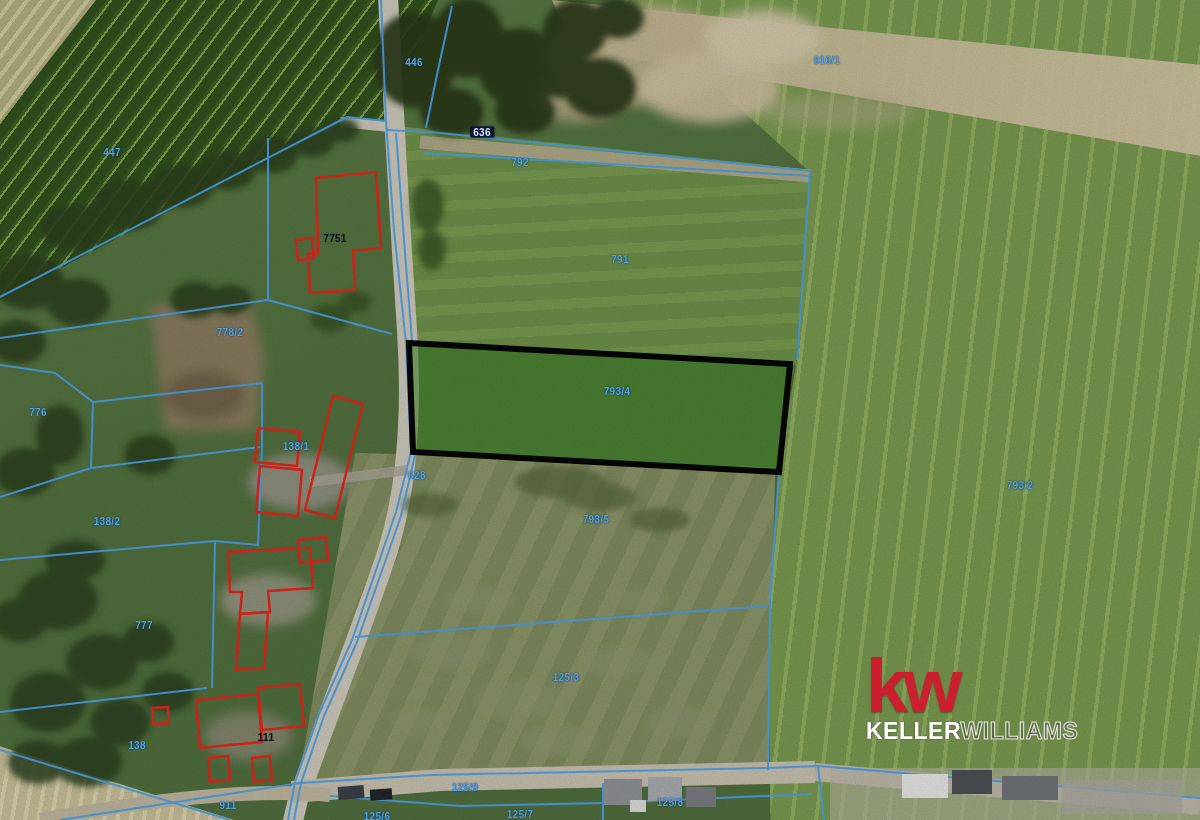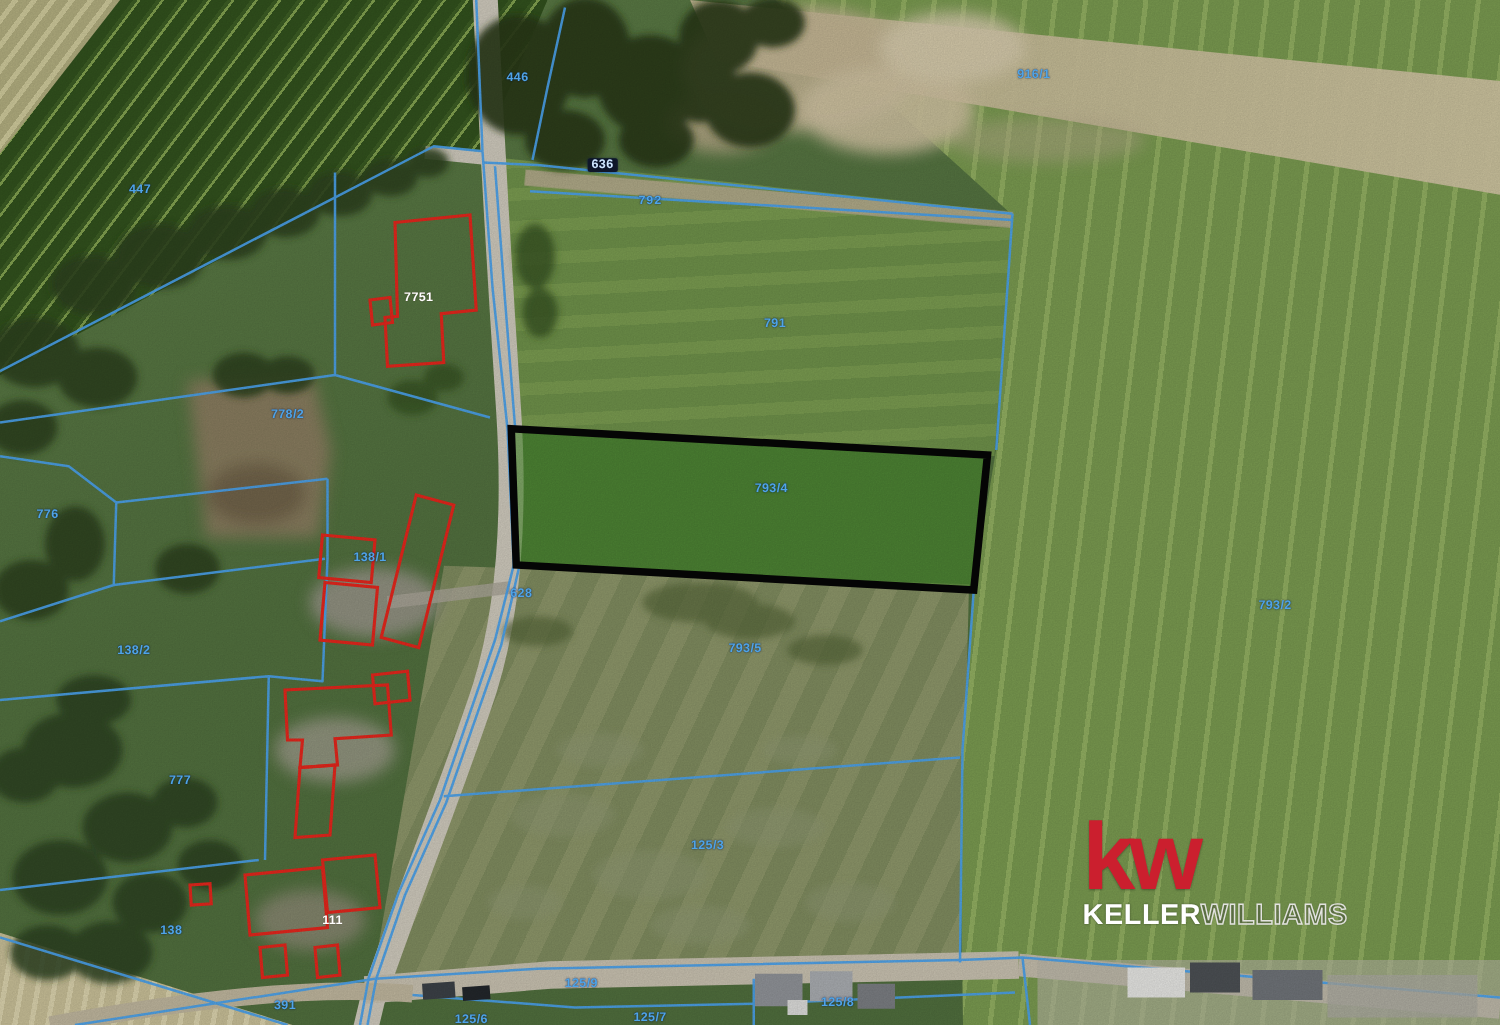--- a/index.html
+++ b/index.html
@@ -23,21 +23,21 @@
      clip-path:polygon(46% 0%,100% 7.9%,100% 19%,47.8% 5.9%);opacity:.95;}
   #field-bottomleft{background:repeating-linear-gradient(100deg,#c6bd96 0 9px,#d8d0ab 9px 13px);
      clip-path:polygon(0% 91%,19.5% 100%,0% 100%);}
   
   #overlay{position:absolute;inset:0;}
   
   #labels{position:absolute;inset:0;pointer-events:none;}
   .plabel{position:absolute;transform:translate(-50%,-50%);font-size:10px;font-weight:bold;
           letter-spacing:.3px;white-space:nowrap;}
   .plabel.blue{color:#4fa4e8;text-shadow:0 0 2px rgba(0,20,60,.55),0 0 1px rgba(0,20,60,.55);}
-  .plabel.red{color:#ffffff;text-shadow:0 0 1px rgba(60,0,0,.5);}
+  .plabel.red{color:#0f172a;text-shadow:0 0 1px rgba(60,0,0,.5);}
   .plabel.chip{background:#0f172a;color:#cfe6ff;padding:0 3px;border-radius:2px;
           box-shadow:0 0 2px rgba(0,20,60,.5);}
   
   #logo{position:absolute;left:866px;top:648px;width:210px;text-align:left;}
   #logo .kw{font-size:76px;line-height:76px;font-weight:800;letter-spacing:-5px;
             color:#cb1f2e;text-shadow:0 1px 2px rgba(0,0,0,.35);font-style:normal;}
   #logo .nameline{margin-top:-6px;font-size:23px;font-weight:bold;letter-spacing:.5px;
             white-space:nowrap;}
   #logo .solid{color:#ffffff;text-shadow:0 0 2px rgba(0,0,0,.45);}
   #logo .hollow{color:rgba(255,255,255,.08);-webkit-text-stroke:1.1px #e2e2df;
@@ -221,36 +221,36 @@
     <polygon points="409,343 790,364 779,472 413,452" fill="#488c2c" fill-opacity=".6" stroke="#060606" stroke-width="6"></polygon>
 
     <rect x="0" y="0" width="1200" height="820" filter="url(#grain)" opacity=".12"></rect>
   </svg>
 
   <div id="labels">
       <span class="plabel blue" style="left: 112px; top: 152px;">447</span>
       <span class="plabel blue" style="left: 414px; top: 62px;">446</span>
       <span class="plabel blue" style="left: 827px; top: 60px;">916/1</span>
       <span class="plabel blue chip" style="left: 482px; top: 132px;">636</span>
-      <span class="plabel blue" style="left: 520px; top: 162px; font-family: Liberation Mono, monospace;">792</span>
+      <span class="plabel blue" style="left: 520px; top: 162px;">792</span>
       <span class="plabel blue" style="left: 620px; top: 259px;">791</span>
       <span class="plabel red" style="left: 335px; top: 238px;">7751</span>
       <span class="plabel blue" style="left: 230px; top: 332px;">778/2</span>
       <span class="plabel blue" style="left: 38px; top: 412px;">776</span>
       <span class="plabel blue" style="left: 296px; top: 446px;">138/1</span>
       <span class="plabel blue" style="left: 395px; top: 475px; padding-left: 44px;">628</span>
       <span class="plabel blue" style="left: 107px; top: 521px;">138/2</span>
       <span class="plabel blue" style="left: 617px; top: 391px;">793/4</span>
       <span class="plabel blue" style="left: 596px; top: 519px;">793/5</span>
       <span class="plabel blue" style="left: 1020px; top: 485px;">793/2</span>
       <span class="plabel blue" style="left: 144px; top: 625px;">777</span>
       <span class="plabel blue" style="left: 566px; top: 677px;">125/3</span>
       <span class="plabel blue" style="left: 137px; top: 745px;">138</span>
       <span class="plabel red" style="left: 266px; top: 737px;">111</span>
-      <span class="plabel blue" style="left: 228px; top: 805px;">391</span>
+      <span class="plabel blue" style="left: 228px; top: 805px;">911</span>
       <span class="plabel blue" style="left: 465px; top: 787px;">125/9</span>
       <span class="plabel blue" style="left: 377px; top: 816px; text-align: right;">125/6</span>
       <span class="plabel blue" style="left: 520px; top: 814px;">125/7</span>
       <span class="plabel blue" style="left: 670px; top: 802px;">125/8</span>
     </div>
 
   <div id="logo">
     <div class="kw">kw</div>
     <div class="nameline">
       <span class="solid">KELLER</span><span class="hollow">WILLIAMS</span>

